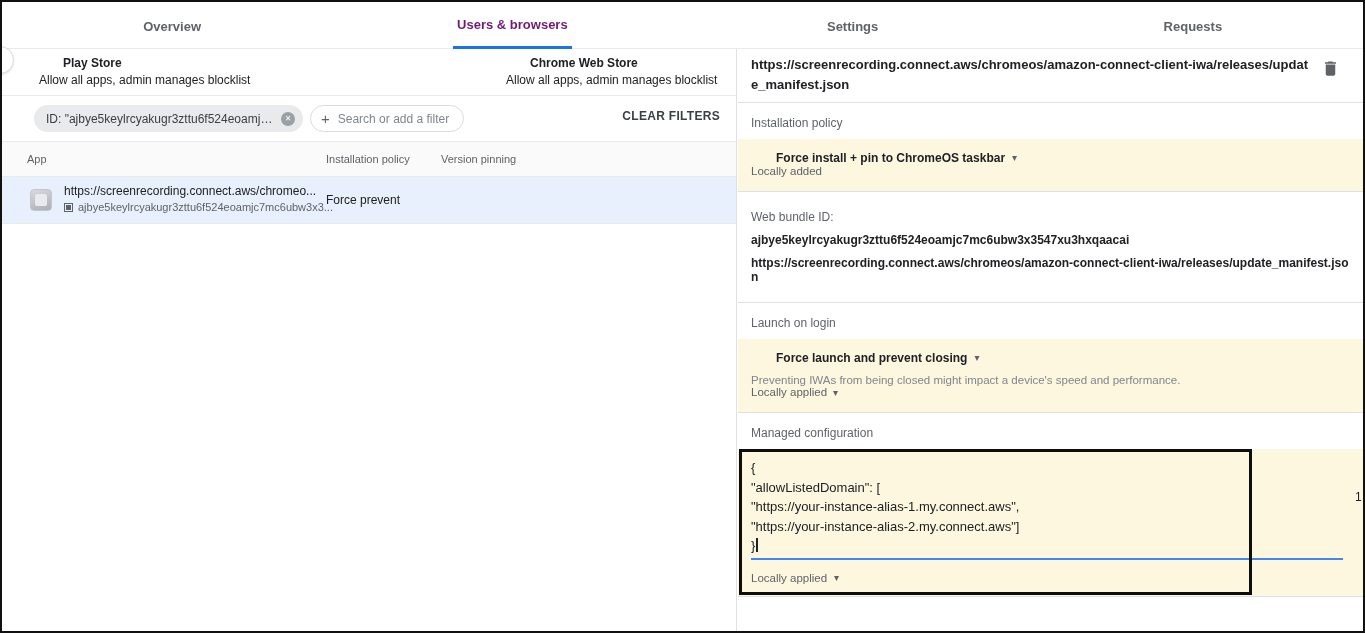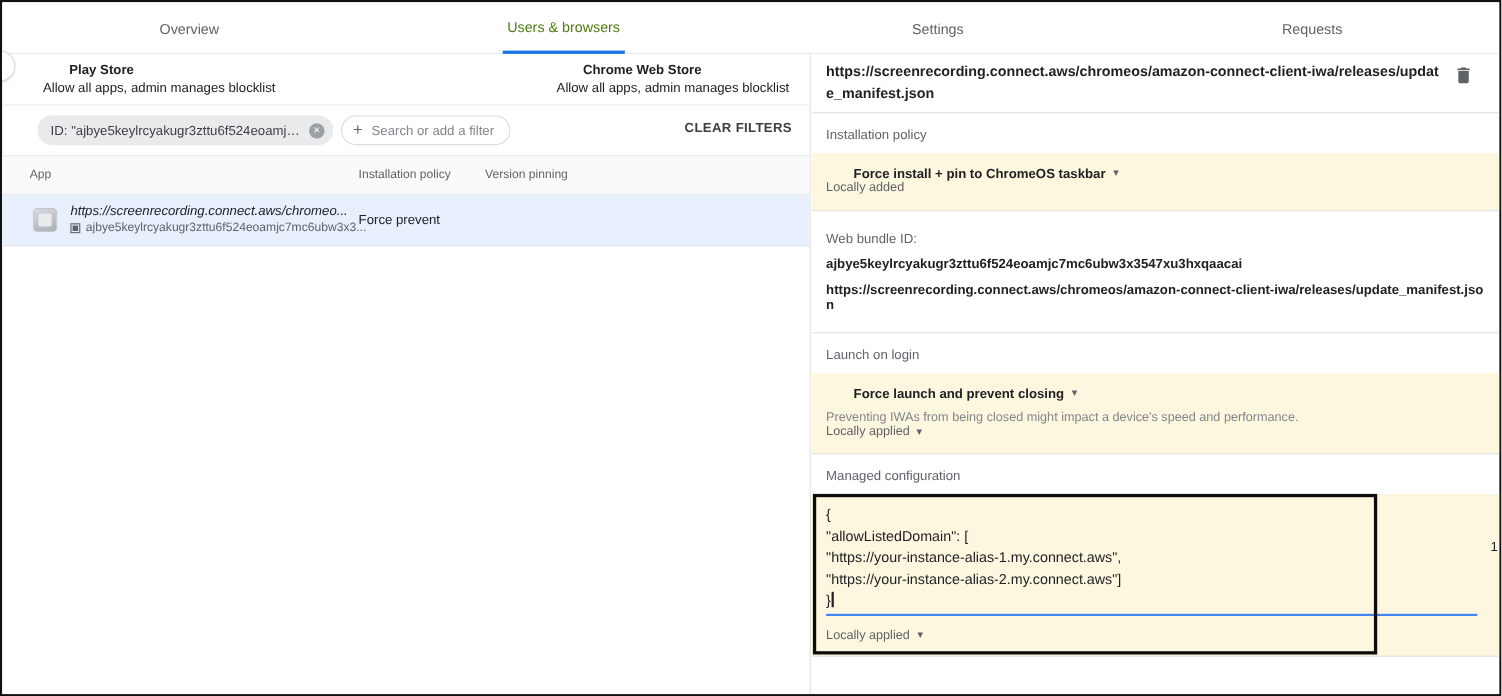--- a/index.html
+++ b/index.html
@@ -8,24 +8,24 @@
     position: relative; width: 1365px; height: 633px;
     border: 2px solid #111; background: #fff; overflow: hidden;
   }
   
   .tabbar {
     position: absolute; top: 0; left: 0; right: 0; height: 47px;
     display: flex; border-bottom: 1px solid #e8eaed; background: #fff; z-index: 2;
   }
   .tab {
     flex: 1; display: flex; align-items: center; justify-content: center;
-    font-size: 13px; font-weight: 400; color: #5f6368; cursor: pointer; position: relative;
+    font-size: 13px; font-weight: 700; color: #5f6368; cursor: pointer; position: relative;
   }
   .tab .tab-label { padding: 15px 4px 12px; }
-  .tab.active { color: #4d7c0f; }
+  .tab.active { color: #701a75; }
   .tab.active .tab-label { border-bottom: 3px solid #1a73e8; padding-bottom: 14px; }
   
   .back-circle {
     position: absolute; left: -16px; top: 44px; width: 28px; height: 28px;
     border: 1px solid #dadce0; border-radius: 50%; background: #fff; z-index: 6;
     display: flex; align-items: center; justify-content: center;
     font-size: 15px; color: #5f6368; box-shadow: 0 1px 2px rgba(0,0,0,.12);
   }
   
   .left-panel {
@@ -73,21 +73,21 @@
     position: relative; height: 47px; background: #e8f0fe; border-bottom: 1px solid #e8eaed; cursor: pointer;
   }
   .app-icon {
     position: absolute; left: 28px; top: 12px; width: 22px; height: 22px; border-radius: 4px;
     background: linear-gradient(160deg, #d7dade 0%, #aab0b7 100%); border: 1px solid #c3c7cc;
   }
   .app-icon::after {
     content: ""; position: absolute; left: 4px; top: 4px; width: 12px; height: 12px;
     background: #e8eaed; border-radius: 2px;
   }
-  .app-url { position: absolute; left: 62px; top: 7px; font-size: 12px; color: #202124; font-style: italic; }
+  .app-url { position: absolute; left: 62px; top: 7px; font-size: 12px; color: #202124; }
   .app-id-line { position: absolute; left: 62px; top: 24px; display: flex; align-items: center; }
   .app-id-icon { width: 9px; height: 9px; border: 1px solid #5f6368; margin-right: 5px; position: relative; }
   .app-id-icon::after { content: ""; position: absolute; left: 1px; top: 1px; width: 5px; height: 5px; background: #5f6368; }
   .app-id-text { font-size: 11px; color: #5f6368; }
   .row-policy { position: absolute; left: 324px; top: 16px; font-size: 12px; color: #202124; }
   
   .right-panel {
     position: absolute; top: 47px; left: 736px; right: 0; bottom: 0; background: #fff;
   }
   .detail-title-section {

